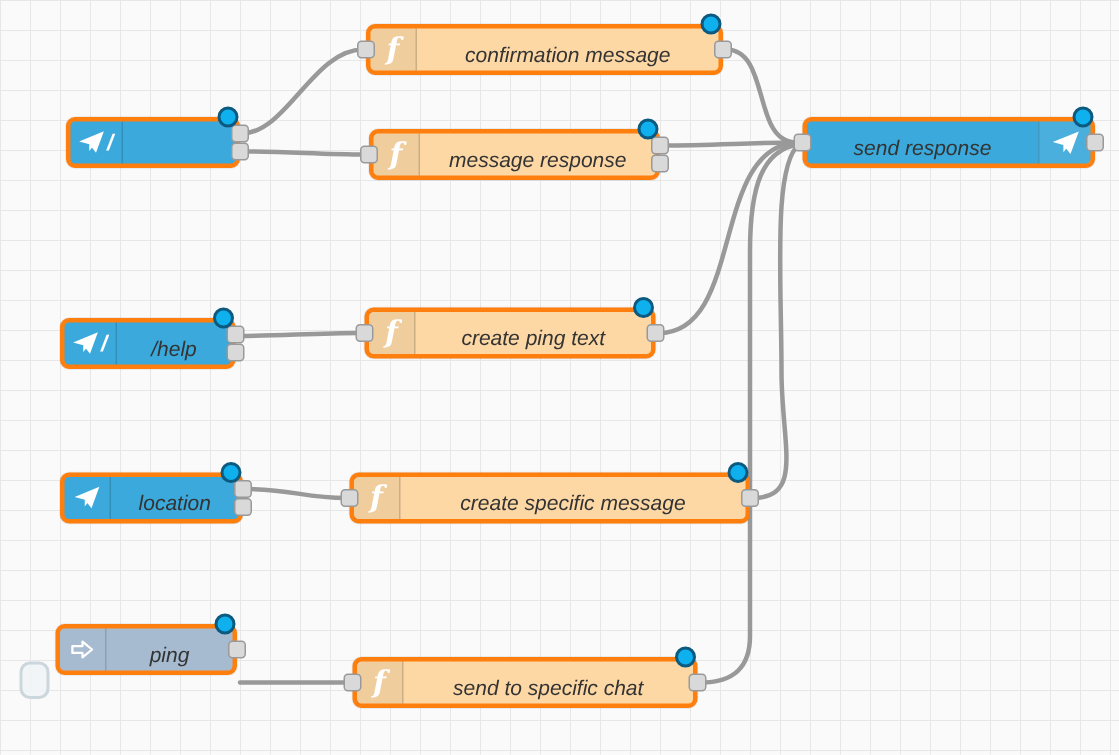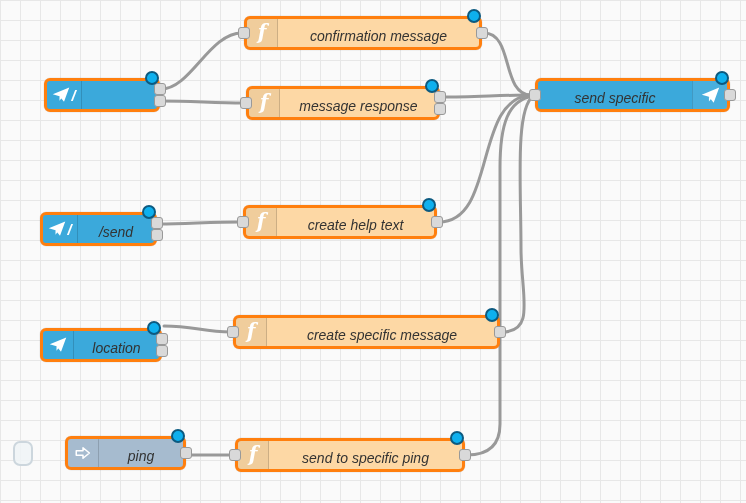--- a/index.html
+++ b/index.html
@@ -114,57 +114,57 @@
         <span class="fchar">f</span>
       </div>
     <div class="nlabel">message response</div>
     <div class="port in"></div>
     <div class="port o1"></div>
     <div class="port o2"></div>
     <div class="dot"></div>
   </div>
 
   <div class="node blue" style="left:535px;top:78px;width:195px;">
-    <div class="nlabel">send specific</div>
+    <div class="nlabel">send response</div>
     <div class="iconbox wide right">
       <svg class="ic" width="19" height="19" viewBox="0 0 24 24">
           <polygon points="1,11 23,2 16,21 10,13.5" fill="#fff"></polygon>
           <polygon points="10,13.5 10,19.5 13,15.8" fill="#fff"></polygon>
         </svg>
     </div>
     <div class="port in"></div>
     <div class="port out"></div>
     <div class="dot"></div>
   </div>
 
   <div class="node blue" style="left:40px;top:212px;width:117px;">
     <div class="iconbox wide">
       <svg class="ic" width="18" height="18" viewBox="0 0 24 24">
           <polygon points="1,11 23,2 16,21 10,13.5" fill="#fff"></polygon>
           <polygon points="10,13.5 10,19.5 13,15.8" fill="#fff"></polygon>
         </svg>
       <span class="slash">/</span>
     </div>
-    <div class="nlabel">/send</div>
+    <div class="nlabel">/help</div>
     <div class="port o1"></div>
     <div class="port o2"></div>
     <div class="dot"></div>
   </div>
 
   <div class="node func" style="left:243px;top:205px;width:194px;">
     <div class="iconbox">
         <span class="fchar">f</span>
       </div>
-    <div class="nlabel">create help text</div>
-    <div class="port in"></div>
-    <div class="port out"></div>
-    <div class="dot"></div>
-  </div>
-
-  <div class="node blue" style="left:40px;top:328px;width:122px;">
+    <div class="nlabel">create ping text</div>
+    <div class="port in"></div>
+    <div class="port out"></div>
+    <div class="dot"></div>
+  </div>
+
+  <div class="node blue" style="left:40px;top:315px;width:122px;">
     <div class="iconbox">
       <svg class="ic" width="18" height="18" viewBox="0 0 24 24">
           <polygon points="1,11 23,2 16,21 10,13.5" fill="#fff"></polygon>
           <polygon points="10,13.5 10,19.5 13,15.8" fill="#fff"></polygon>
         </svg>
     </div>
     <div class="nlabel">location</div>
     <div class="port o1"></div>
     <div class="port o2"></div>
     <div class="dot"></div>
@@ -173,34 +173,34 @@
   <div class="node func" style="left:233px;top:315px;width:267px;">
     <div class="iconbox">
         <span class="fchar">f</span>
       </div>
     <div class="nlabel">create specific message</div>
     <div class="port in"></div>
     <div class="port out"></div>
     <div class="dot"></div>
   </div>
 
-  <div class="node inject" style="left:37px;top:436px;width:121px;margin-left:28px;">
+  <div class="node inject" style="left:37px;top:416px;width:121px;">
     <div class="iconbox">
       <svg class="ic" width="18" height="18" viewBox="0 0 24 24">
           <path d="M3 9 h9 V5 l8.5 7 -8.5 7 v-4 H3 z" fill="none" stroke="#fff" stroke-width="2" stroke-linejoin="round"></path>
         </svg>
     </div>
     <div class="nlabel">ping</div>
     <div class="port out"></div>
     <div class="dot"></div>
   </div>
 
   <div class="node func" style="left:235px;top:438px;width:230px;">
     <div class="iconbox">
         <span class="fchar">f</span>
       </div>
-    <div class="nlabel">send to specific ping</div>
+    <div class="nlabel">send to specific chat</div>
     <div class="port in"></div>
     <div class="port out"></div>
     <div class="dot"></div>
   </div>
 
 </div>
 
 </body></html>

